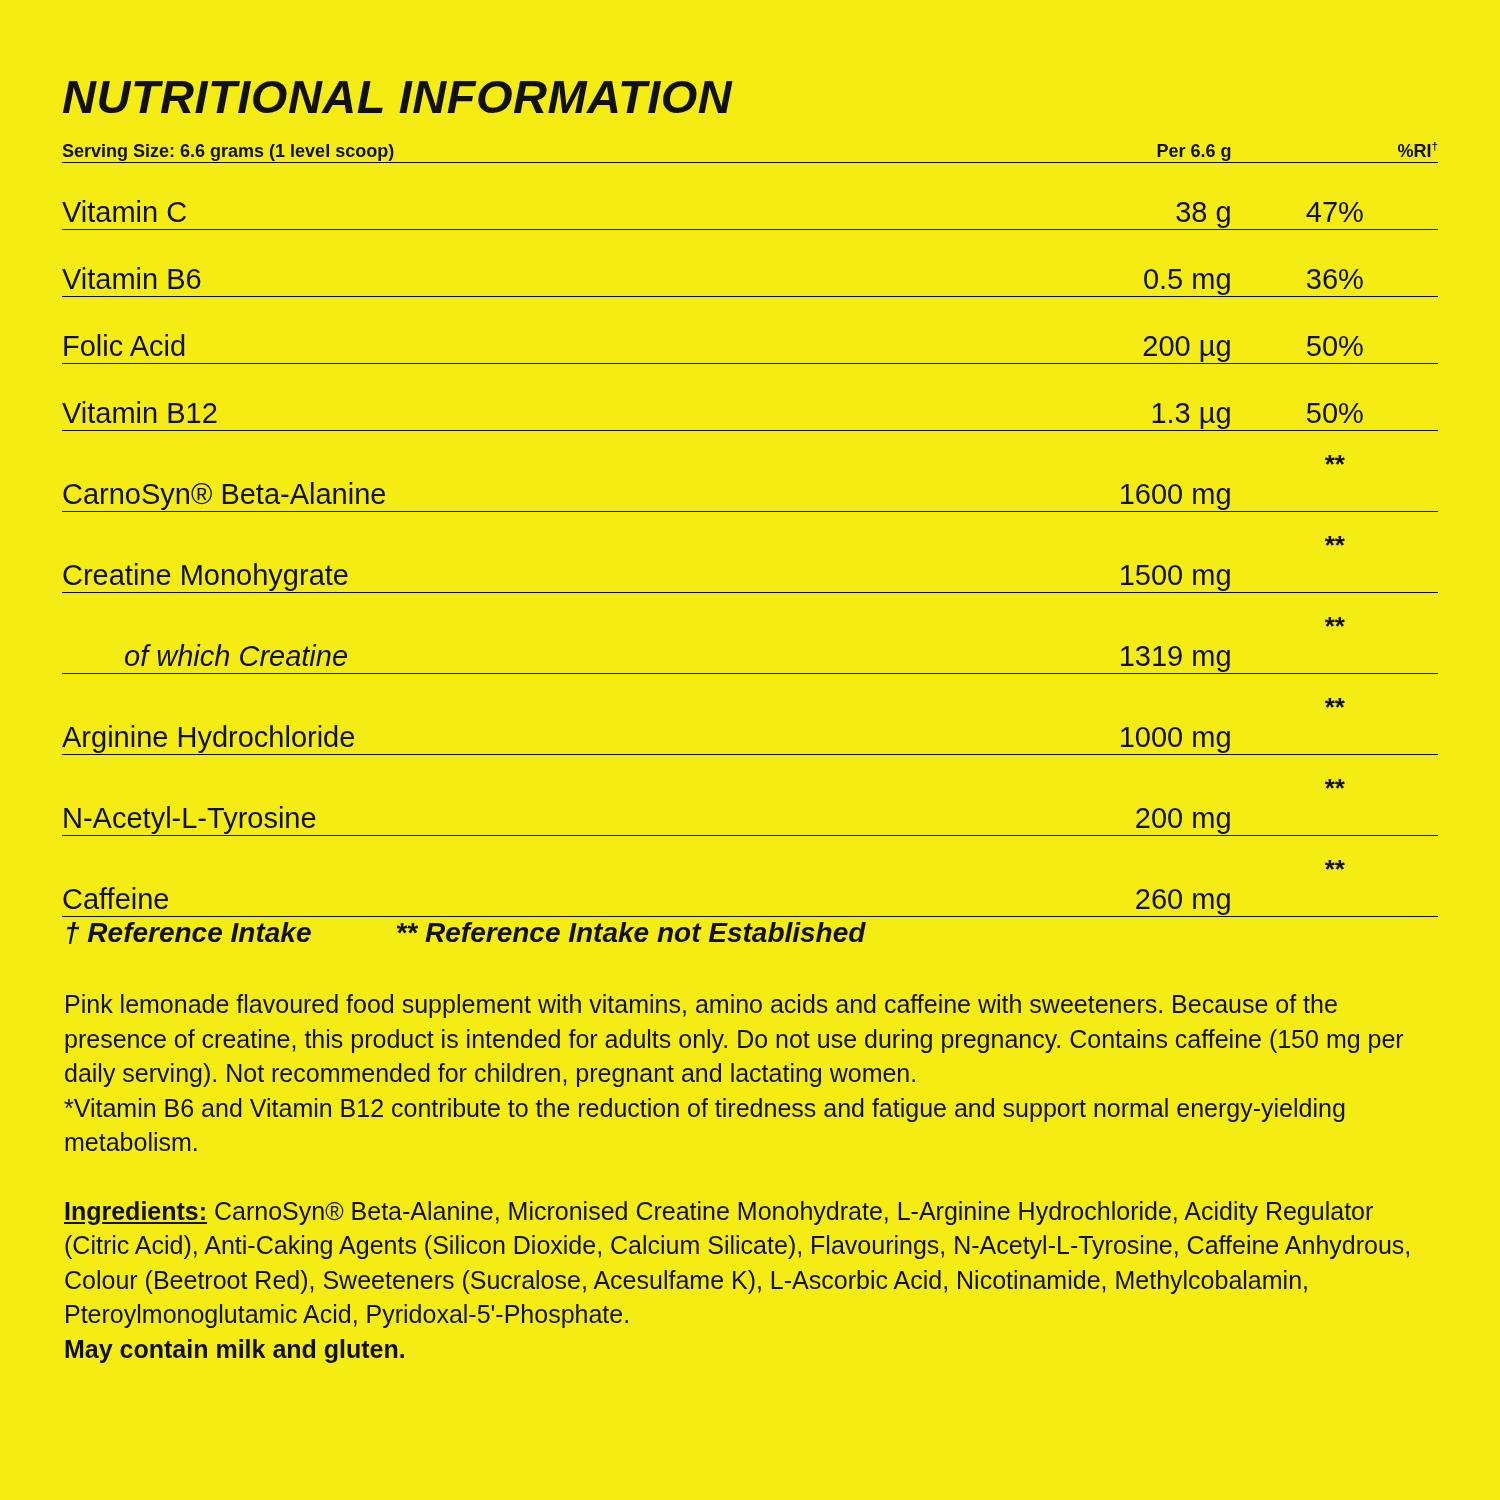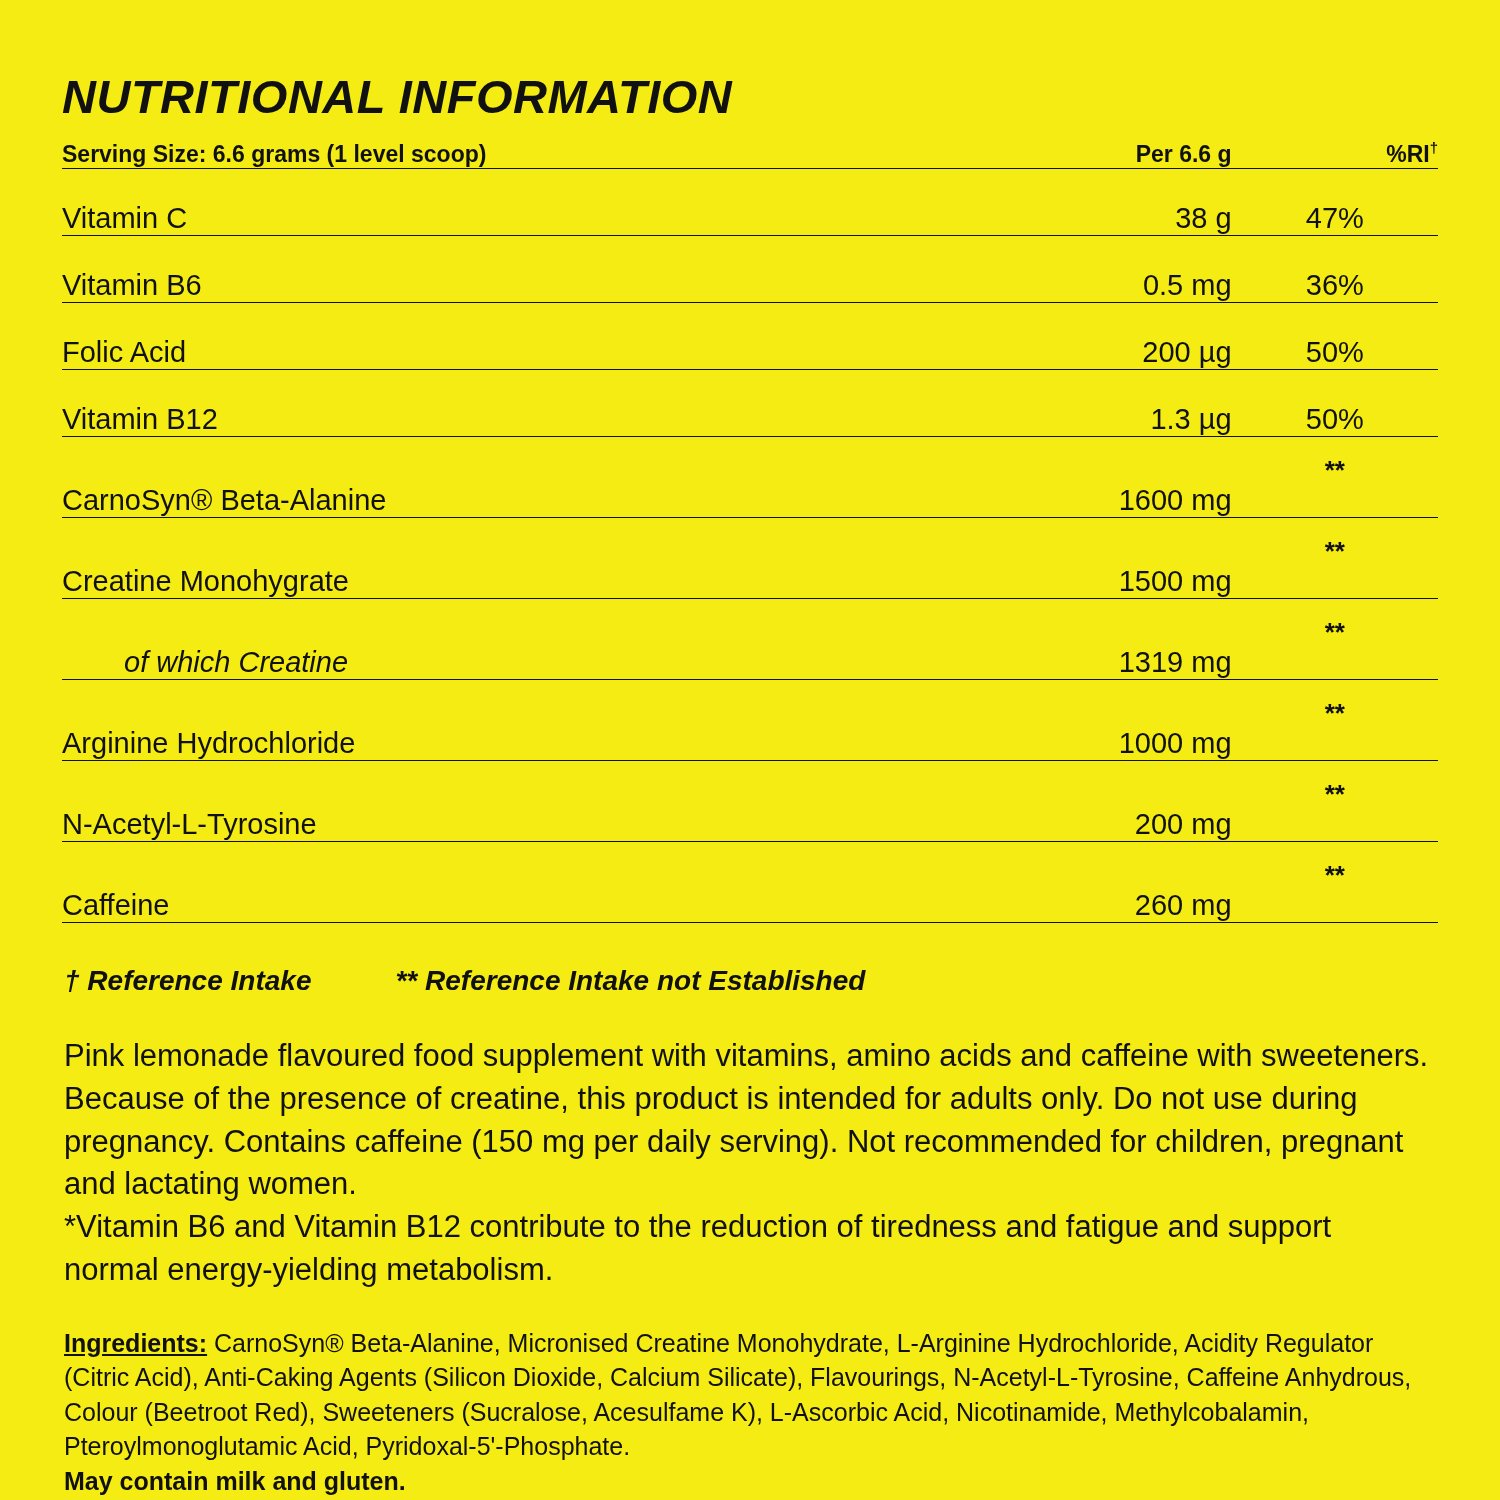--- a/index.html
+++ b/index.html
@@ -37,21 +37,21 @@
   table.nutri td, table.nutri th {
     padding: 0;
     vertical-align: bottom;
   }
   .col-name  { width: 56%; }
   .col-per   { width: 29%; }
   .col-ri    { width: 15%; }
 
   .head-row td {
     padding-bottom: 14px;
-    font-size: 23px;
+    font-size: 18px;
     font-weight: bold;
   }
   .head-serving {
     font-size: 27px;
     font-weight: bold;
     text-align: left;
     padding-left: 2px;
   }
   .head-per {
     text-align: right;
@@ -91,32 +91,31 @@
     padding-right: 8px;
   }
   td.ri.stars {
     font-size: 26px;
     font-weight: bold;
     vertical-align: middle;
     padding-bottom: 14px;
   }
 
   .footnotes {
-    margin-top: 42px;
     font-size: 28px;
     font-weight: bold;
     font-style: italic;
     display: flex;
     gap: 84px;
     padding-left: 2px;
   }
 
   .para-block {
     margin-top: 38px;
-    font-size: 31px;
+    font-size: 25px;
     line-height: 1.38;
     padding-left: 2px;
     padding-right: 8px;
   }
   .para-block p { margin: 0; }
   .para-block p + p { margin-top: 0px; }
 
   .ingredients {
     margin-top: 34px;
     font-size: 25px;

